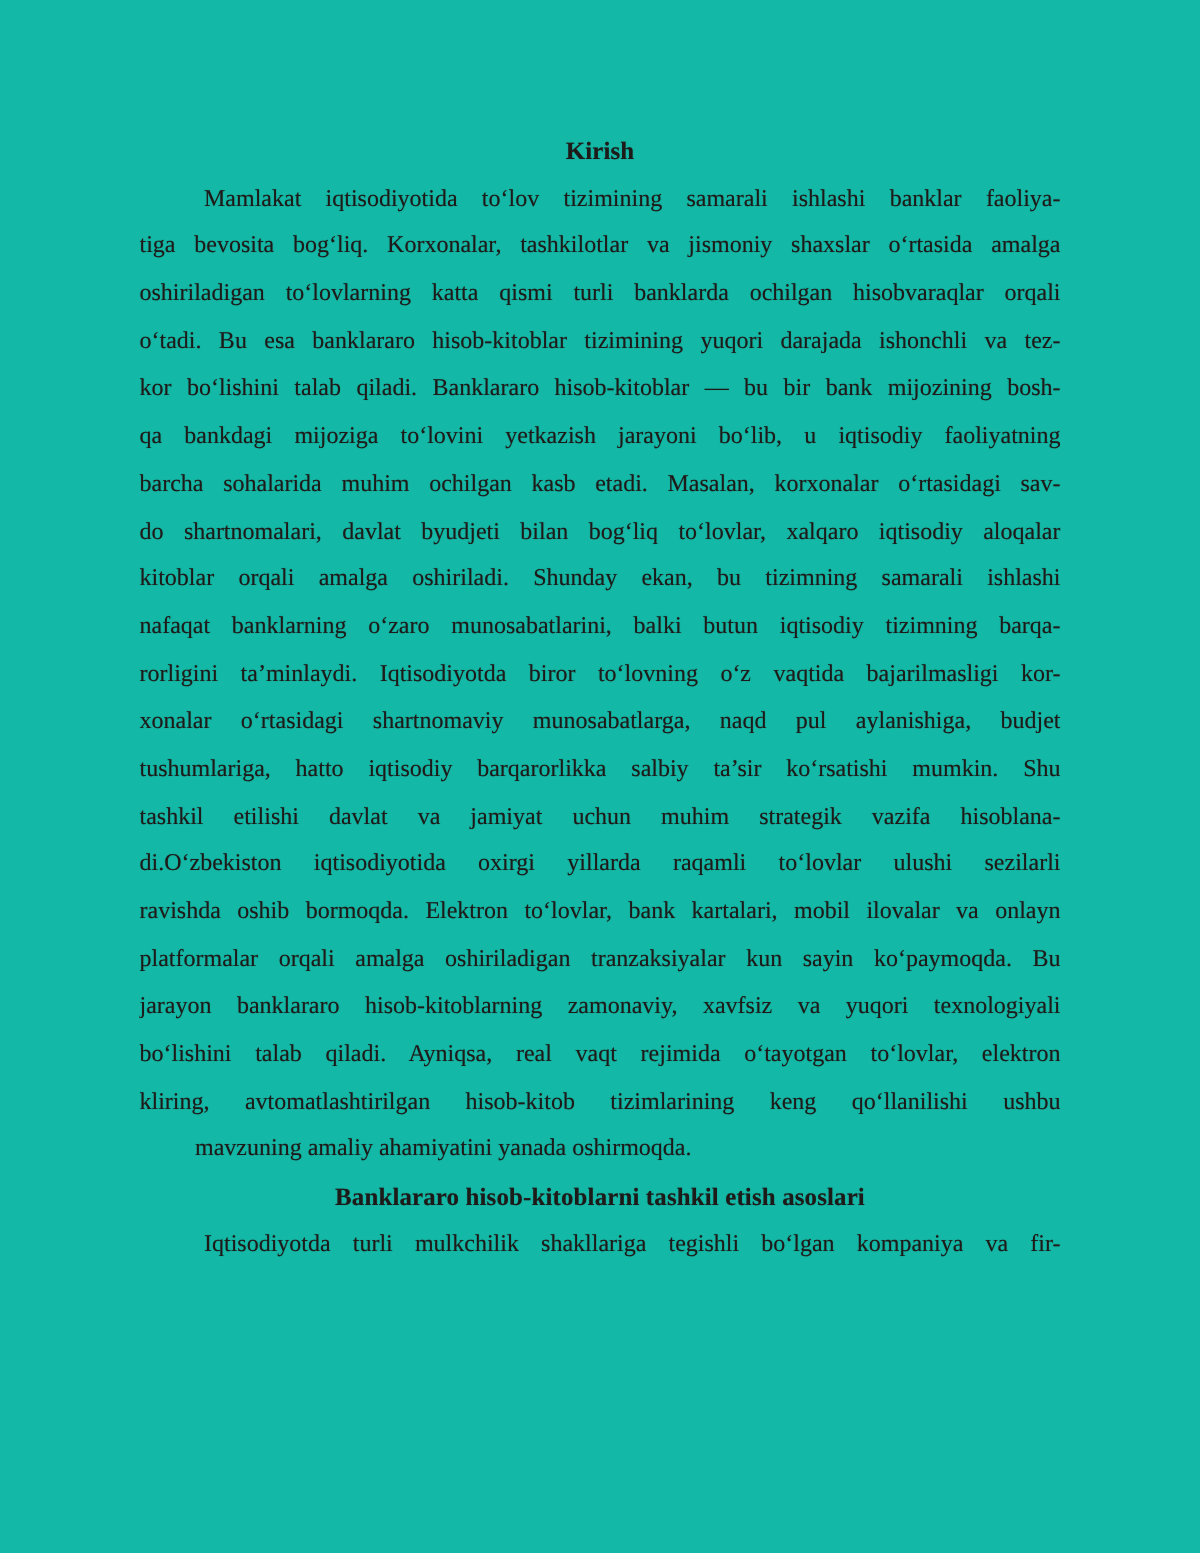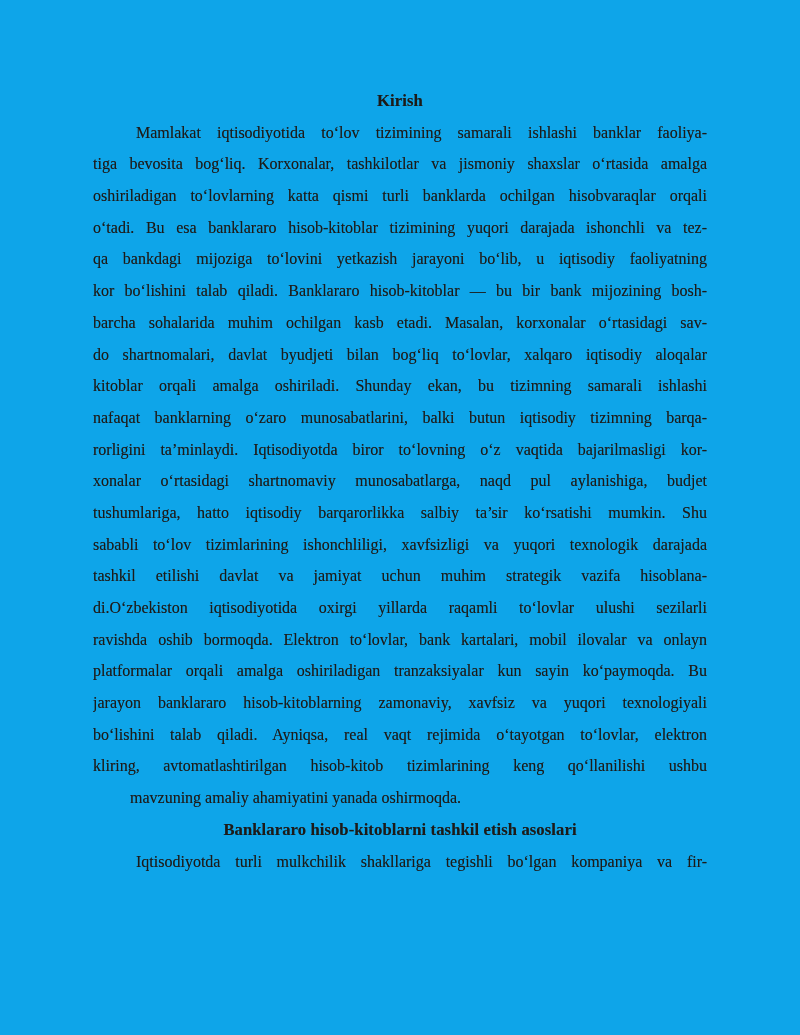--- a/index.html
+++ b/index.html
@@ -10,21 +10,21 @@
     width: 800px;
     height: 1035px;
     position: relative;
     background: #fcfcfa;
     font-family: "Liberation Serif", serif;
     overflow: hidden;
   }
   .page {
     position: absolute;
     inset: 0;
-    background: #0ea5e9;
+    background: #14b8a6;
     padding-left: 23px;
   }
   .doc {
     position: absolute;
     left: 93px;
     top: 85px;
     width: 614px;
     color: #1c1b19;
     text-shadow: 0 0 0.6px rgba(45,42,40,0.55);
   }
@@ -55,30 +55,29 @@
 </head>
 <body style="background: rgb(252, 252, 250);">
 
 <div class="page">
   <div class="doc" style="color: rgb(28, 27, 25);">
       <div class="line heading">Kirish</div>
       <div class="line first">Mamlakat iqtisodiyotida toʻlov tizimining samarali ishlashi banklar faoliya-</div>
       <div class="line">tiga bevosita bogʻliq. Korxonalar, tashkilotlar va jismoniy shaxslar oʻrtasida amalga</div>
       <div class="line">oshiriladigan toʻlovlarning katta qismi turli banklarda ochilgan hisobvaraqlar orqali</div>
       <div class="line">oʻtadi. Bu esa banklararo hisob-kitoblar tizimining yuqori darajada ishonchli va tez-</div>
+      <div class="line">kor boʻlishini talab qiladi. Banklararo hisob-kitoblar — bu bir bank mijozining bosh-</div>
       <div class="line">qa bankdagi mijoziga toʻlovini yetkazish jarayoni boʻlib, u iqtisodiy faoliyatning</div>
-      <div class="line">kor boʻlishini talab qiladi. Banklararo hisob-kitoblar — bu bir bank mijozining bosh-</div>
       <div class="line">barcha sohalarida muhim ochilgan kasb etadi. Masalan, korxonalar oʻrtasidagi sav-</div>
       <div class="line">do shartnomalari, davlat byudjeti bilan bogʻliq toʻlovlar, xalqaro iqtisodiy aloqalar</div>
       <div class="line">kitoblar orqali amalga oshiriladi. Shunday ekan, bu tizimning samarali ishlashi</div>
       <div class="line">nafaqat banklarning oʻzaro munosabatlarini, balki butun iqtisodiy tizimning barqa-</div>
       <div class="line">rorligini ta’minlaydi. Iqtisodiyotda biror toʻlovning oʻz vaqtida bajarilmasligi kor-</div>
       <div class="line">xonalar oʻrtasidagi shartnomaviy munosabatlarga, naqd pul aylanishiga, budjet</div>
       <div class="line">tushumlariga, hatto iqtisodiy barqarorlikka salbiy ta’sir koʻrsatishi mumkin. Shu</div>
-      <div class="line">sababli toʻlov tizimlarining ishonchliligi, xavfsizligi va yuqori texnologik darajada</div>
       <div class="line">tashkil etilishi davlat va jamiyat uchun muhim strategik vazifa hisoblana-</div>
       <div class="line">di.Oʻzbekiston iqtisodiyotida oxirgi yillarda raqamli toʻlovlar ulushi sezilarli</div>
       <div class="line">ravishda oshib bormoqda. Elektron toʻlovlar, bank kartalari, mobil ilovalar va onlayn</div>
       <div class="line">platformalar orqali amalga oshiriladigan tranzaksiyalar kun sayin koʻpaymoqda. Bu</div>
       <div class="line">jarayon banklararo hisob-kitoblarning zamonaviy, xavfsiz va yuqori texnologiyali</div>
       <div class="line">boʻlishini talab qiladi. Ayniqsa, real vaqt rejimida oʻtayotgan toʻlovlar, elektron</div>
       <div class="line">kliring, avtomatlashtirilgan hisob-kitob tizimlarining keng qoʻllanilishi ushbu</div>
       <div class="line para-end">mavzuning amaliy ahamiyatini yanada oshirmoqda.</div>
       <div class="line heading">Banklararo hisob-kitoblarni tashkil etish asoslari</div>
       <div class="line first">Iqtisodiyotda turli mulkchilik shakllariga tegishli boʻlgan kompaniya va fir-</div>

